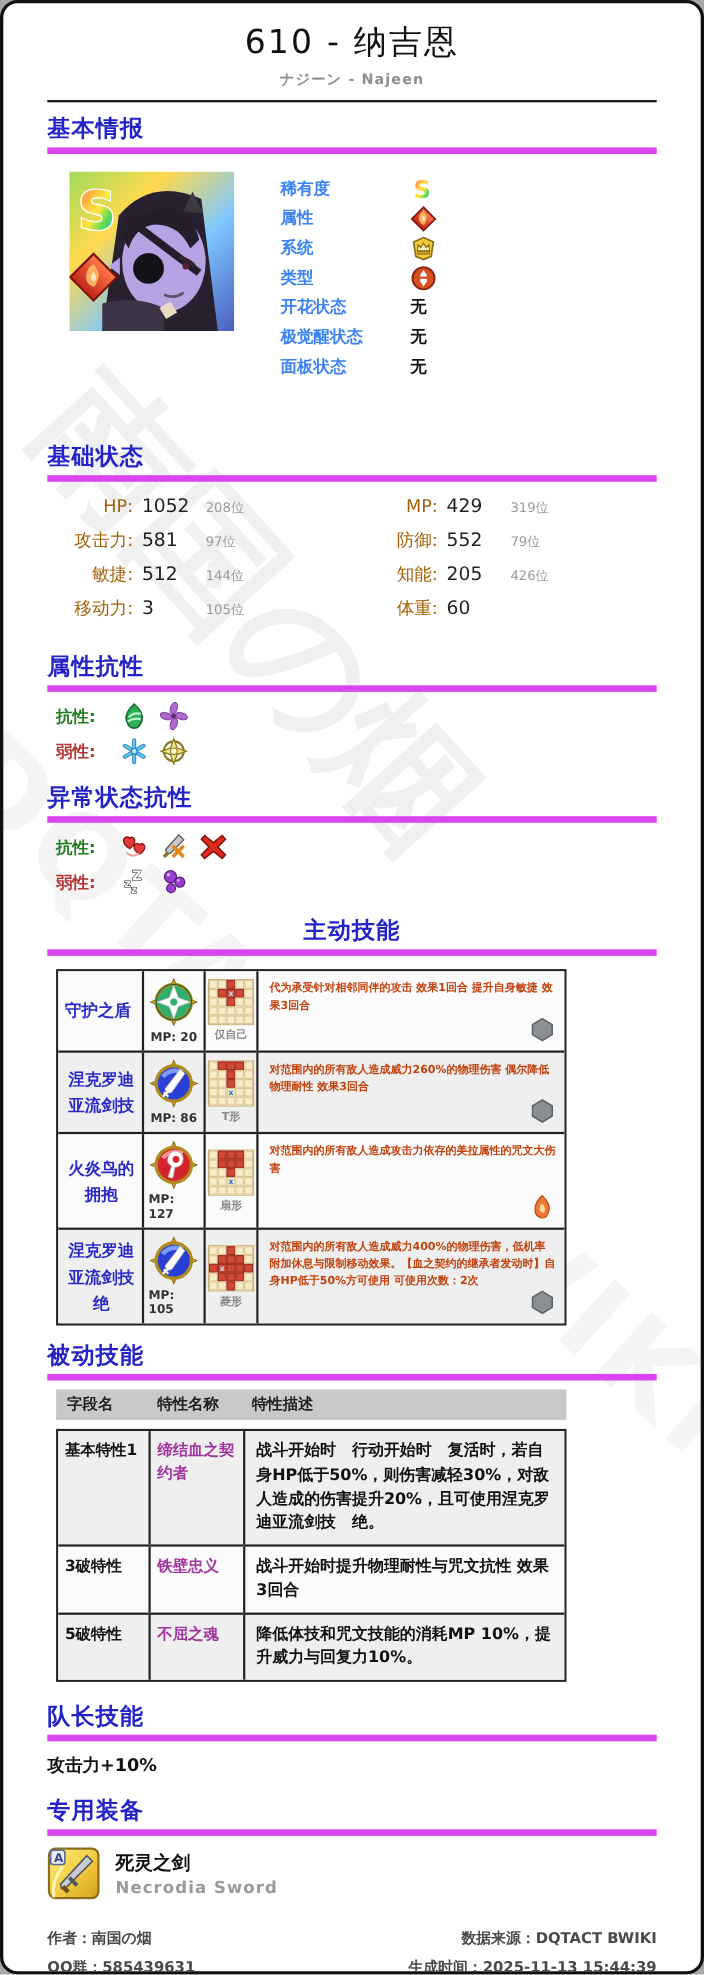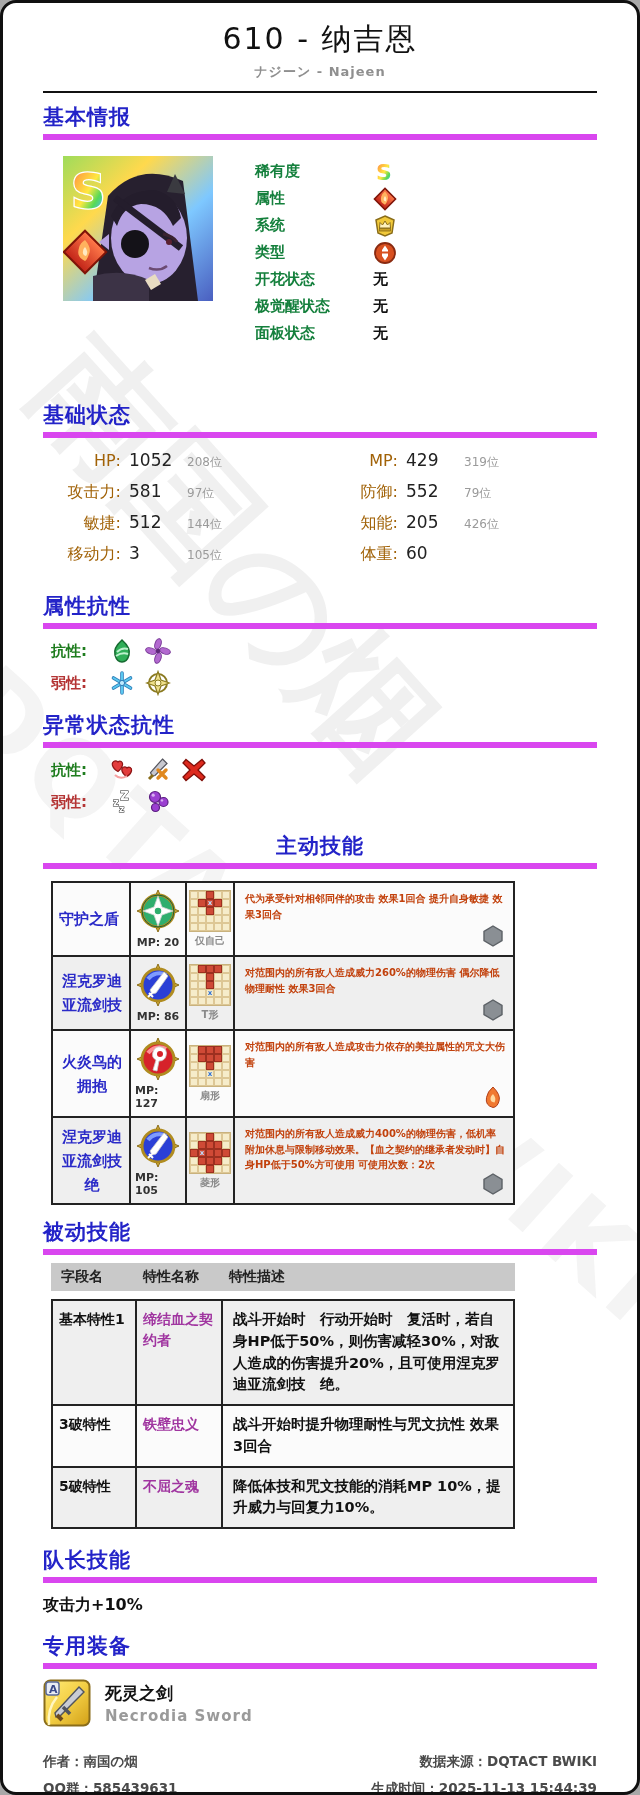--- a/index.html
+++ b/index.html
@@ -16,21 +16,21 @@
   .subtitle{text-align:center;font-size:13px;color:#8f8f8f;letter-spacing:1px;margin-top:4px;font-weight:bold;}
   .toprule{margin:10px 40px 0 40px;border-bottom:2px solid #111;}
   
   .sec{margin:0 40px;border-bottom:6px solid #d946ef;padding-bottom:3px;}
   .sec span{color:#2323c8;font-size:21px;font-weight:bold;letter-spacing:1px;}
   
   .basic{display:flex;margin:16px 40px 0 60px;}
   .portrait{width:150px;height:145px;flex:none;}
   .info-rows{margin-left:42px;padding-top:2px;}
   .info-row{display:flex;align-items:center;height:27px;}
-  .info-label{width:118px;font-size:15px;font-weight:bold;color:#15803d;}
+  .info-label{width:118px;font-size:15px;font-weight:bold;color:#3b82f6;}
   .info-value{font-size:15px;font-weight:bold;color:#111;display:flex;align-items:center;}
   .ic24{width:24px;height:24px;display:inline-block;}
   
   .stats{margin:12px 40px 0 40px;display:grid;grid-template-columns:1fr 1fr;row-gap:4px;}
   .stat{display:flex;align-items:baseline;height:27px;}
   .stat .lab{width:78px;text-align:right;font-size:16px;color:#a16207;}
   .stat .val{min-width:52px;margin-left:8px;font-size:17px;color:#222;}
   .stat .rank{font-size:12px;color:#9a9a9a;margin-left:6px;}
   
   .res-row{display:flex;align-items:center;margin:8px 0 0 48px;height:28px;}

